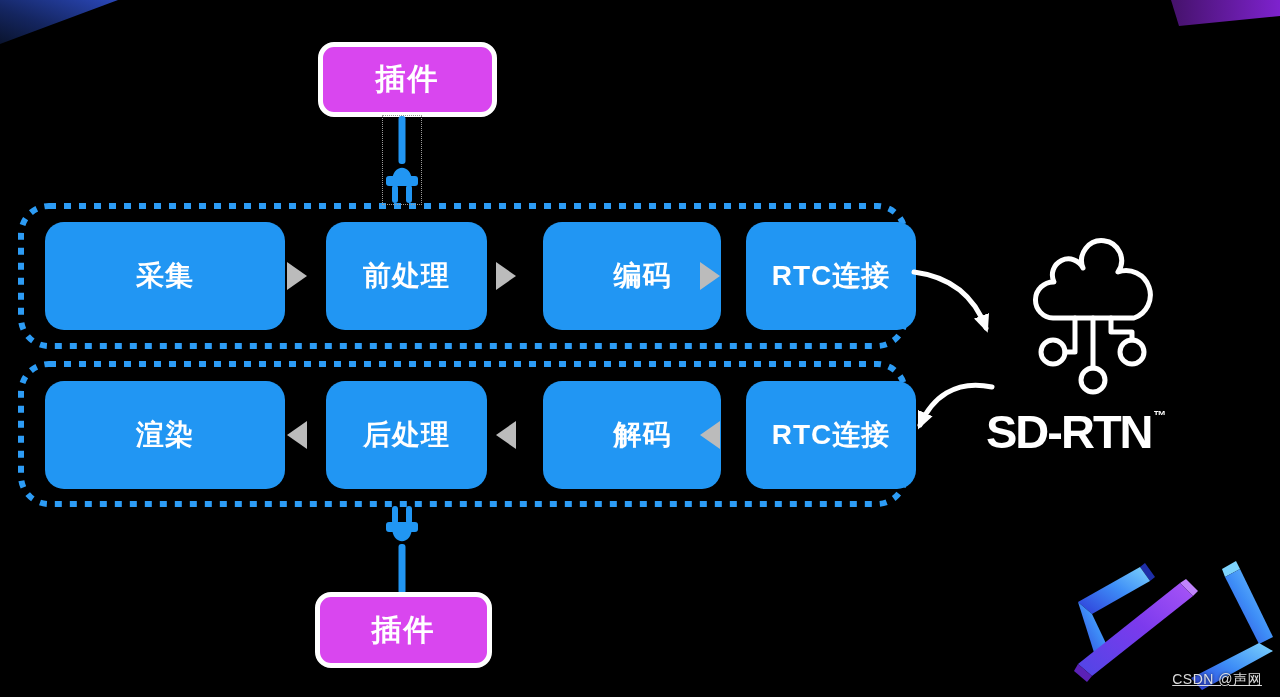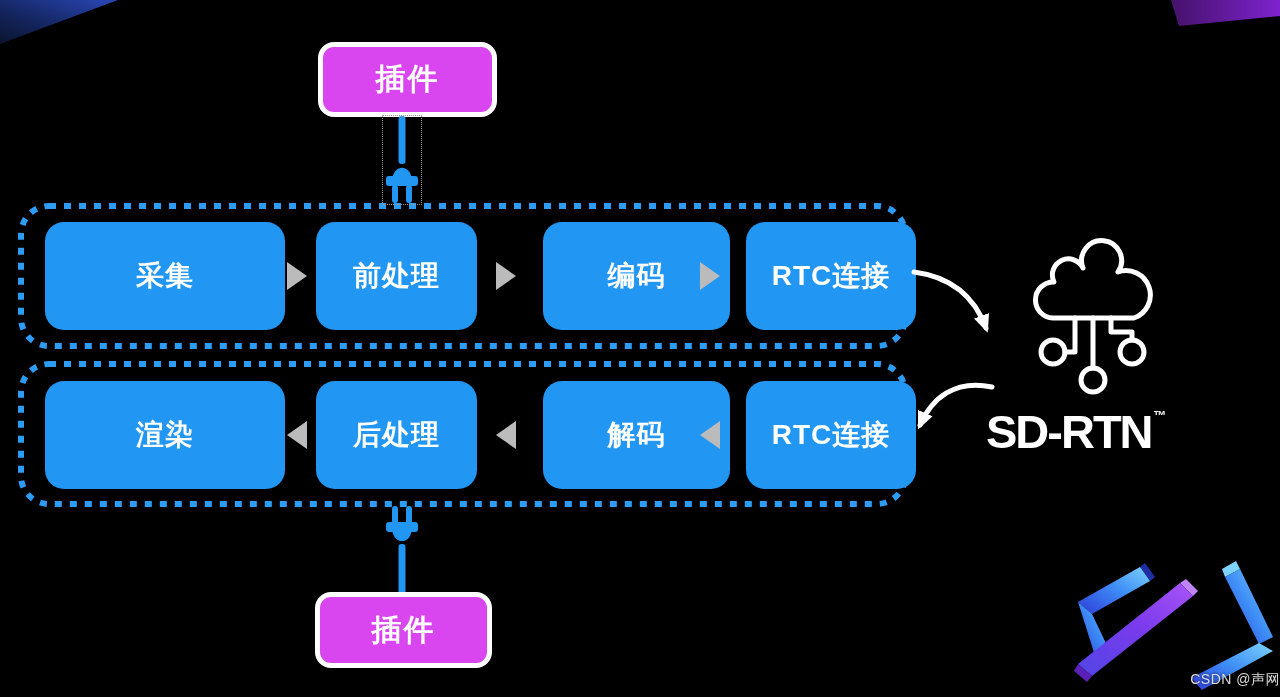--- a/index.html
+++ b/index.html
@@ -27,42 +27,42 @@
   }
 
   
   .pbox{
     position:absolute;top:222px;height:108px;background:#2196F3;border-radius:19px;
     display:flex;align-items:center;justify-content:center;
     color:#fff;font-size:28px;font-weight:700;letter-spacing:1px;margin-left:12px;
   }
   .row2 .pbox{top:381px;}
   .pbox.b1{left:33px;width:240px;}
-  .pbox.b2{left:304px;width:161px;}
-  .pbox.b3{left:531px;width:187px;}
+  .pbox.b2{left:314px;width:161px;}
+  .pbox.b3{left:531px;width:157px;padding-left:21px;}
   .pbox.b4{left:734px;width:170px;}
 
   
   .tri{position:absolute;width:0;height:0;border-top:14px solid transparent;border-bottom:14px solid transparent;}
   .tri-right{border-left:20px solid #BBBBBB;top:262px;}
   .tri-left{border-right:20px solid #BBBBBB;top:421px;}
   .t1{left:287px;} .t2{left:496px;} .t3{left:700px;}
 
   
   .sdrtn{
     position:absolute;left:986px;top:408px;width:224px;text-align:left;
     color:#fff;font-size:47px;font-weight:800;letter-spacing:-2px;line-height:1;
     font-family:"Liberation Sans","DejaVu Sans",sans-serif;
   }
   .sdrtn sup{font-size:13px;font-weight:700;letter-spacing:0;vertical-align:28px;margin-left:2px;}
 
   
   .watermark{
-    position:absolute;right:0;bottom:8px;color:rgba(235,235,235,.92);
-    font-size:14px;letter-spacing:.5px;text-shadow:0 0 3px rgba(0,0,0,.8);
+    position:absolute;right:18px;bottom:8px;color:rgba(235,235,235,.92);
+    font-size:14px;letter-spacing:.5px;text-shadow:0 0 3px rgba(0,0,0,.8);text-decoration:underline;
   }
 </style>
 </head>
 <body>
 
 <div class="stage">
 
   <svg class="abs" style="left:0;top:0" width="1280" height="60">
     <defs>
       <linearGradient id="wedgeBlue" x1="1" y1="0" x2="0" y2="1">

